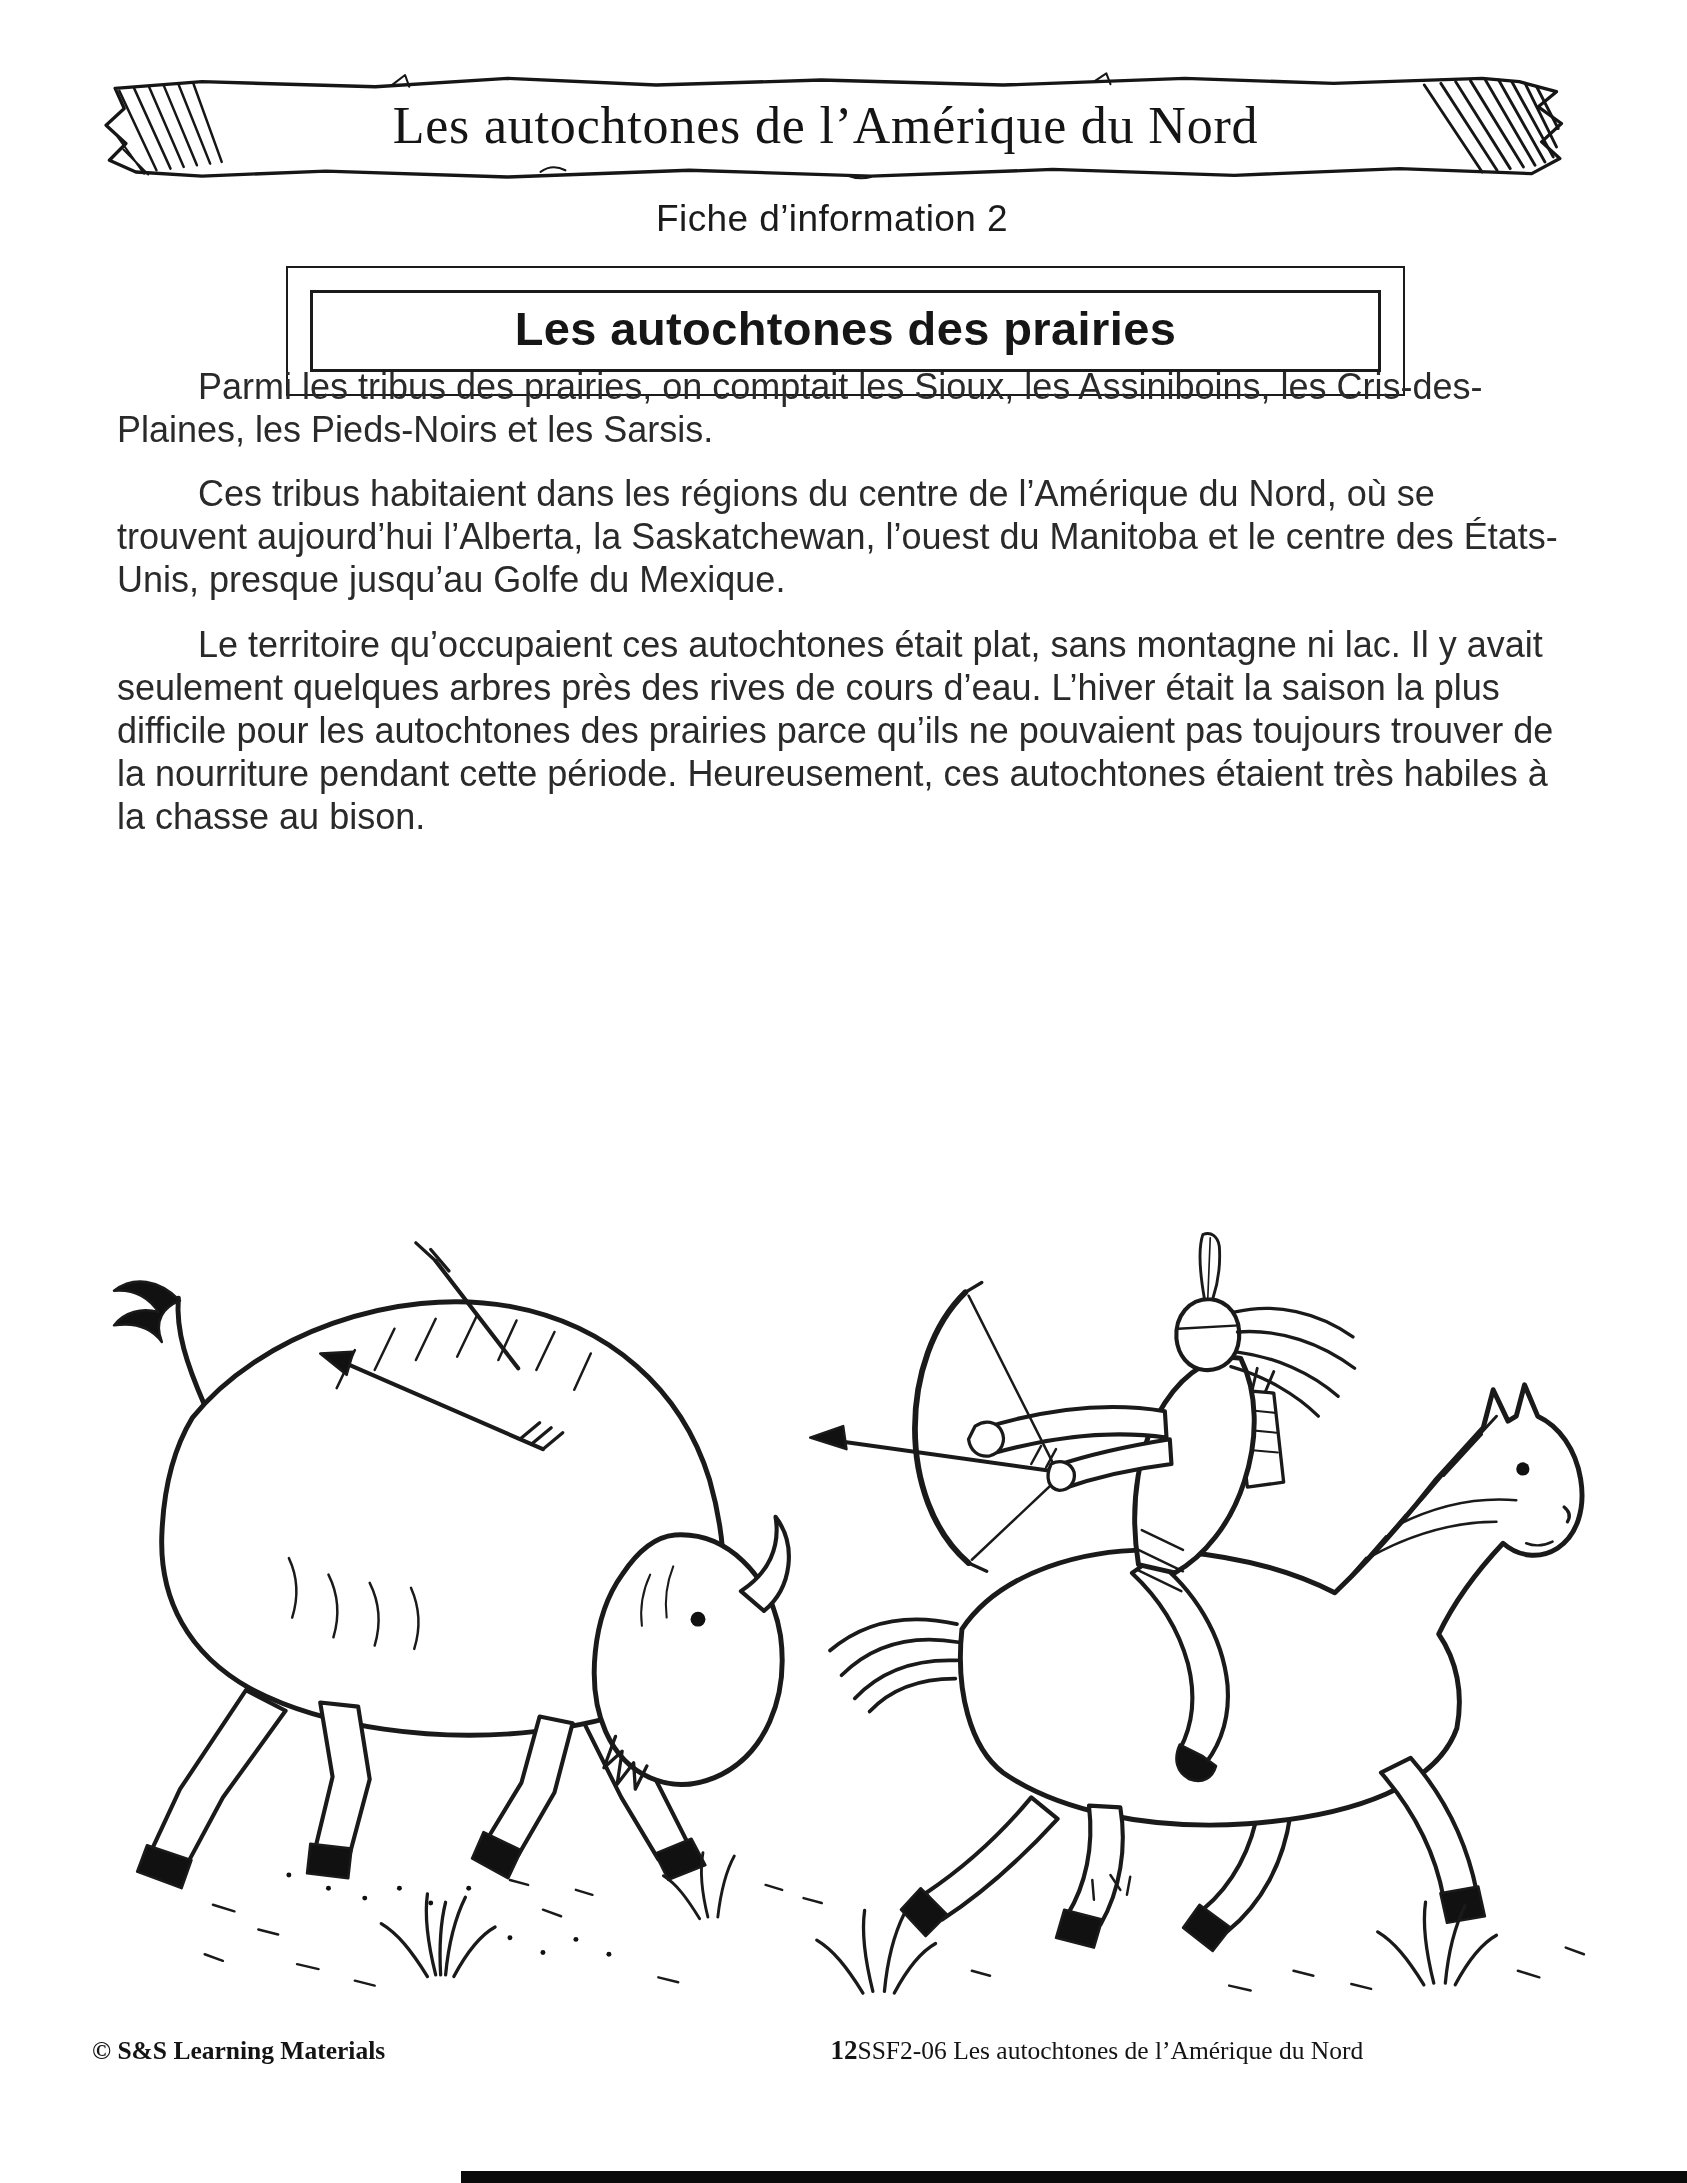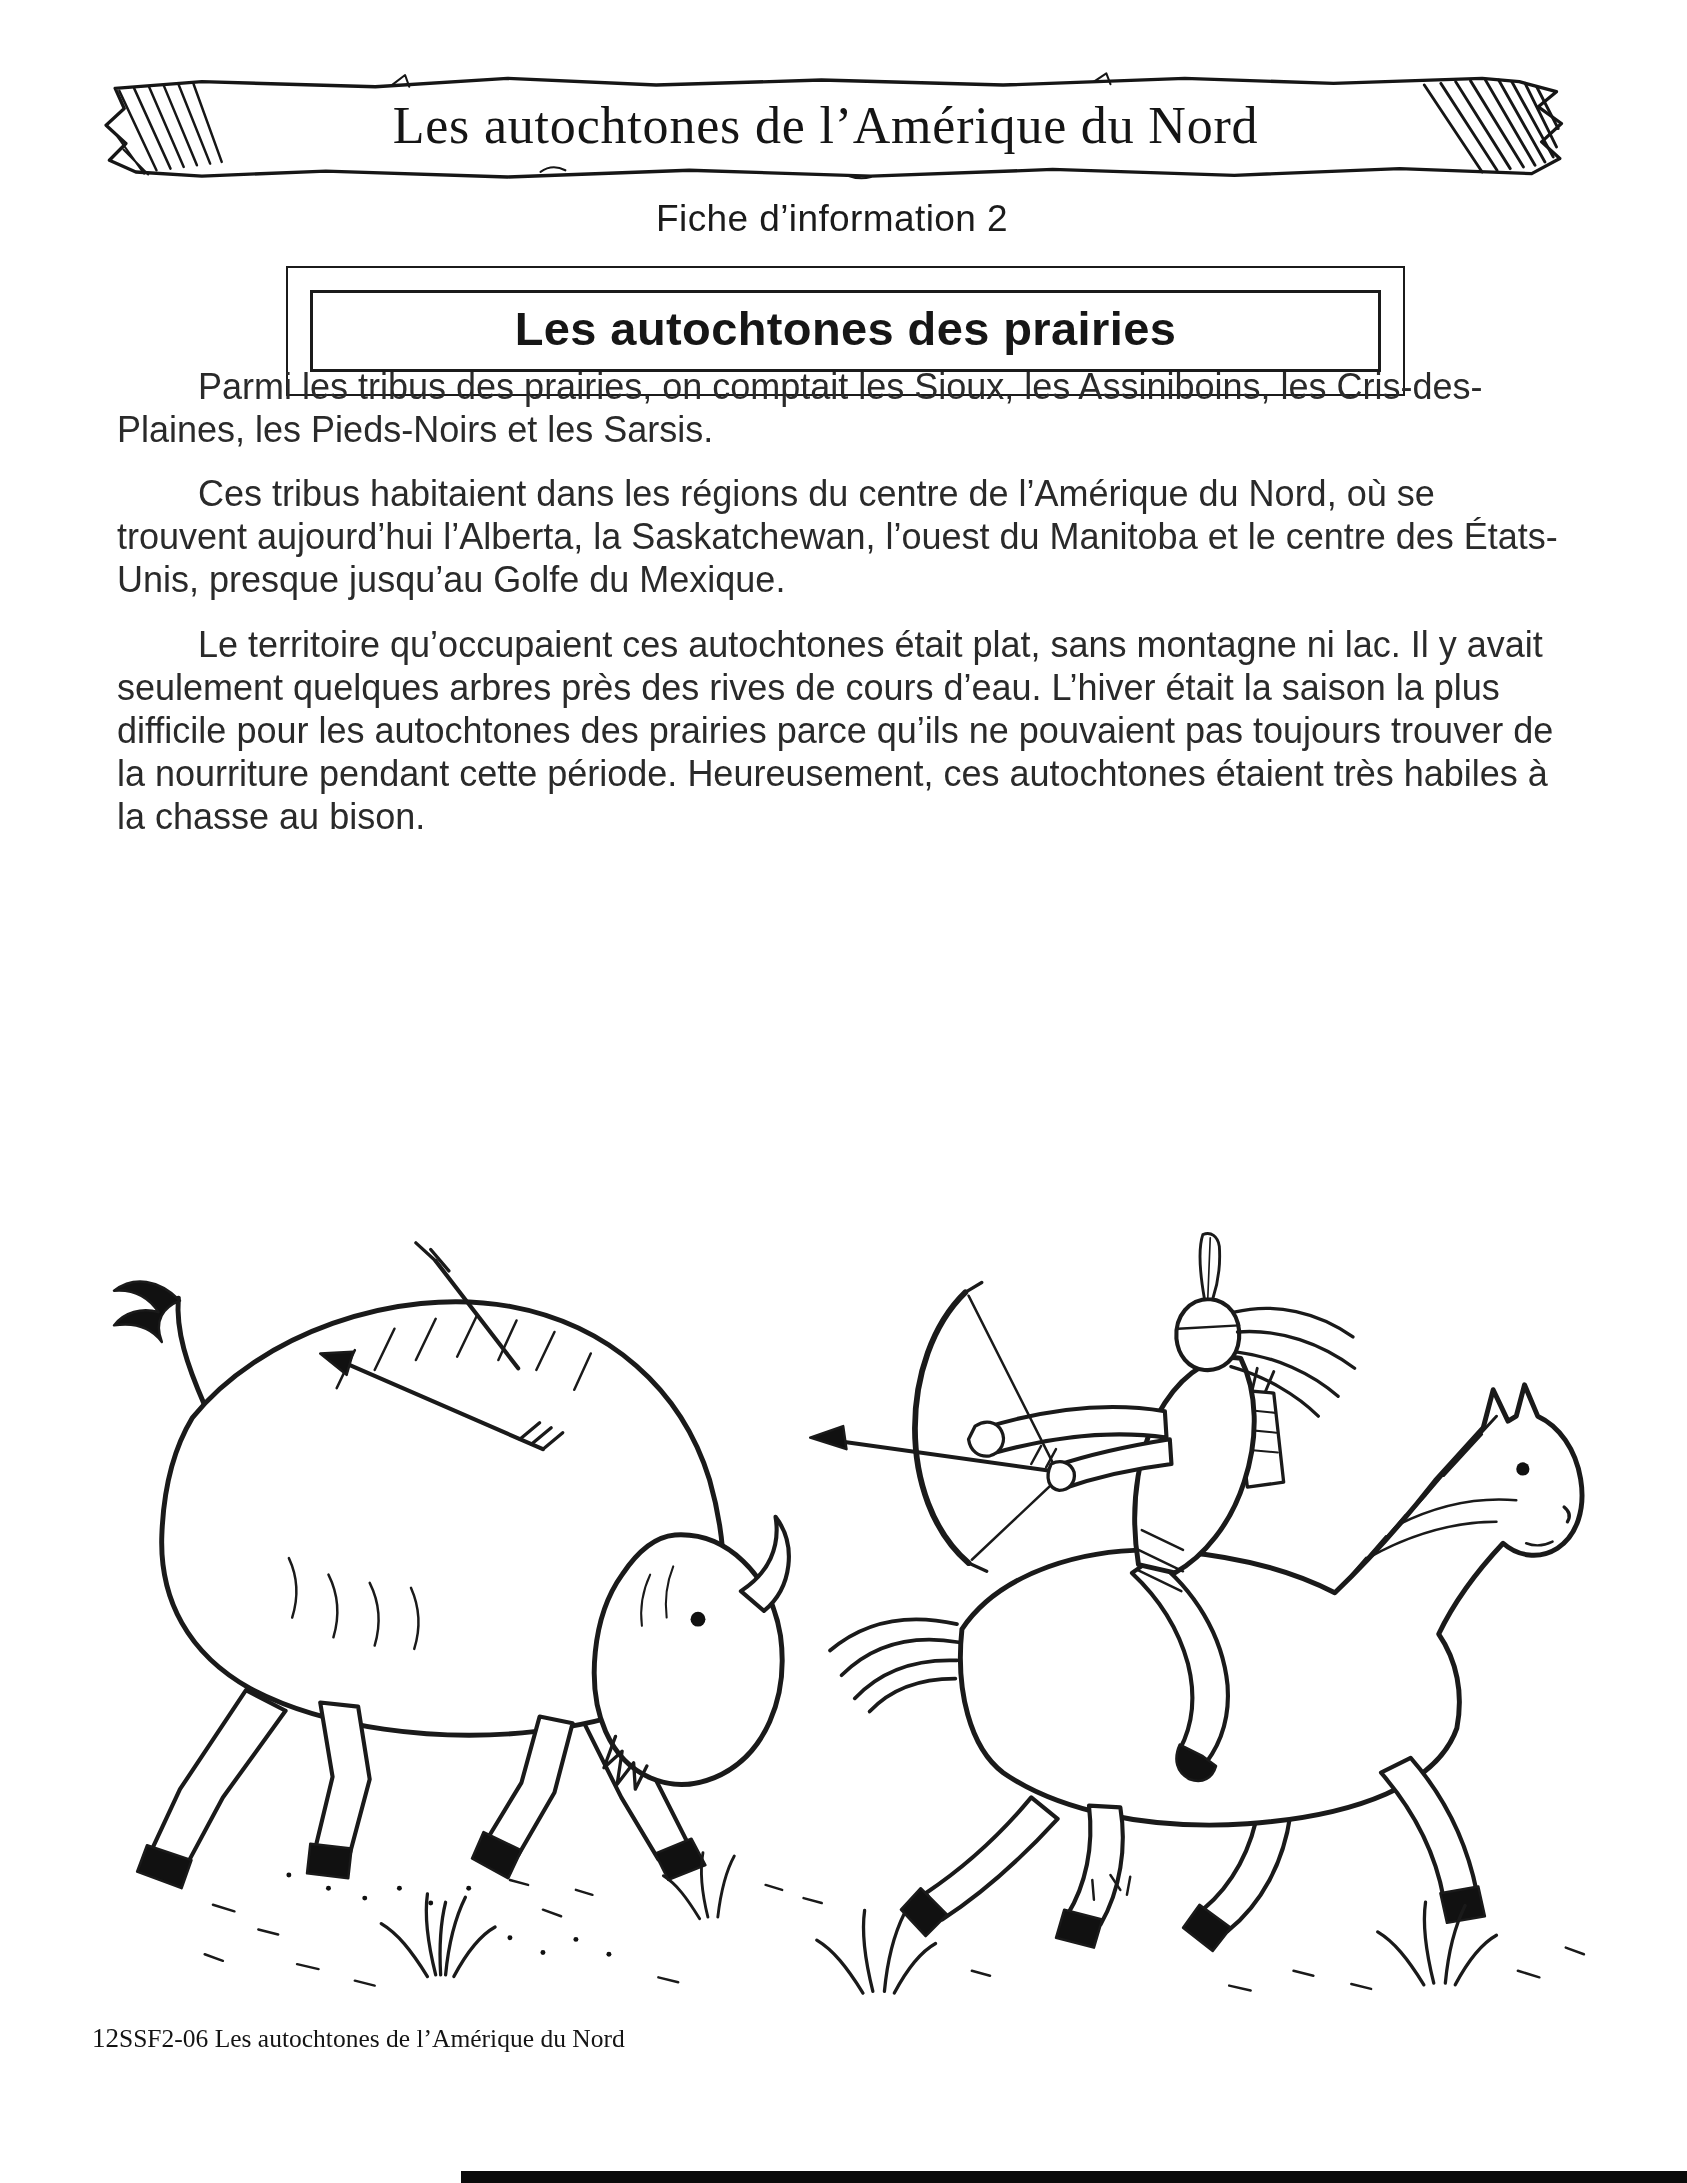--- a/index.html
+++ b/index.html
@@ -54,21 +54,21 @@
   .illustration { position: absolute; left: 81px; top: 1228px; width: 1526px; height: 784px; }
   .illustration svg { width: 100%; height: 100%; }
 
   
   .footer {
     position: absolute; left: 92px; top: 2023px; width: 1504px;
     display: flex; align-items: baseline;
     font-family: "Liberation Serif", serif; font-size: 25.5px; color: #141414;
   }
   .footer .f-left  { flex: 1; text-align: left;  font-weight: bold; }
-  .footer .f-mid   { flex: 0 0 auto; font-weight: normal; font-size: 27px; }
+  .footer .f-mid   { flex: 0 0 auto; font-weight: bold; font-size: 27px; margin-top: 12px; }
   .footer .f-right { flex: 1; text-align: left; font-weight: normal; }
 
   .scan-bar {
     position: absolute; left: 461px; bottom: 0; width: 1226px; height: 12.4px;
     background: #0a0a0a;
   }
 </style>
 </head>
 <body>
 
@@ -203,19 +203,20 @@
           <circle cx="520" cy="860" r="3"></circle>
             <circle cx="560" cy="878" r="3"></circle>
             <circle cx="600" cy="862" r="3"></circle>
             <circle cx="640" cy="880" r="3"></circle>
         </g>
       </g>
     </svg>
   </div>
 
   <div class="footer">
+    <span class="f-left">© S&amp;S Learning Materials</span>
     <span class="f-mid">12</span>
     <span class="f-right">SSF2-06 Les autochtones de l’Amérique du Nord</span>
   </div>
 
   <div class="scan-bar"></div>
 </div>
 
 
 </body></html>

